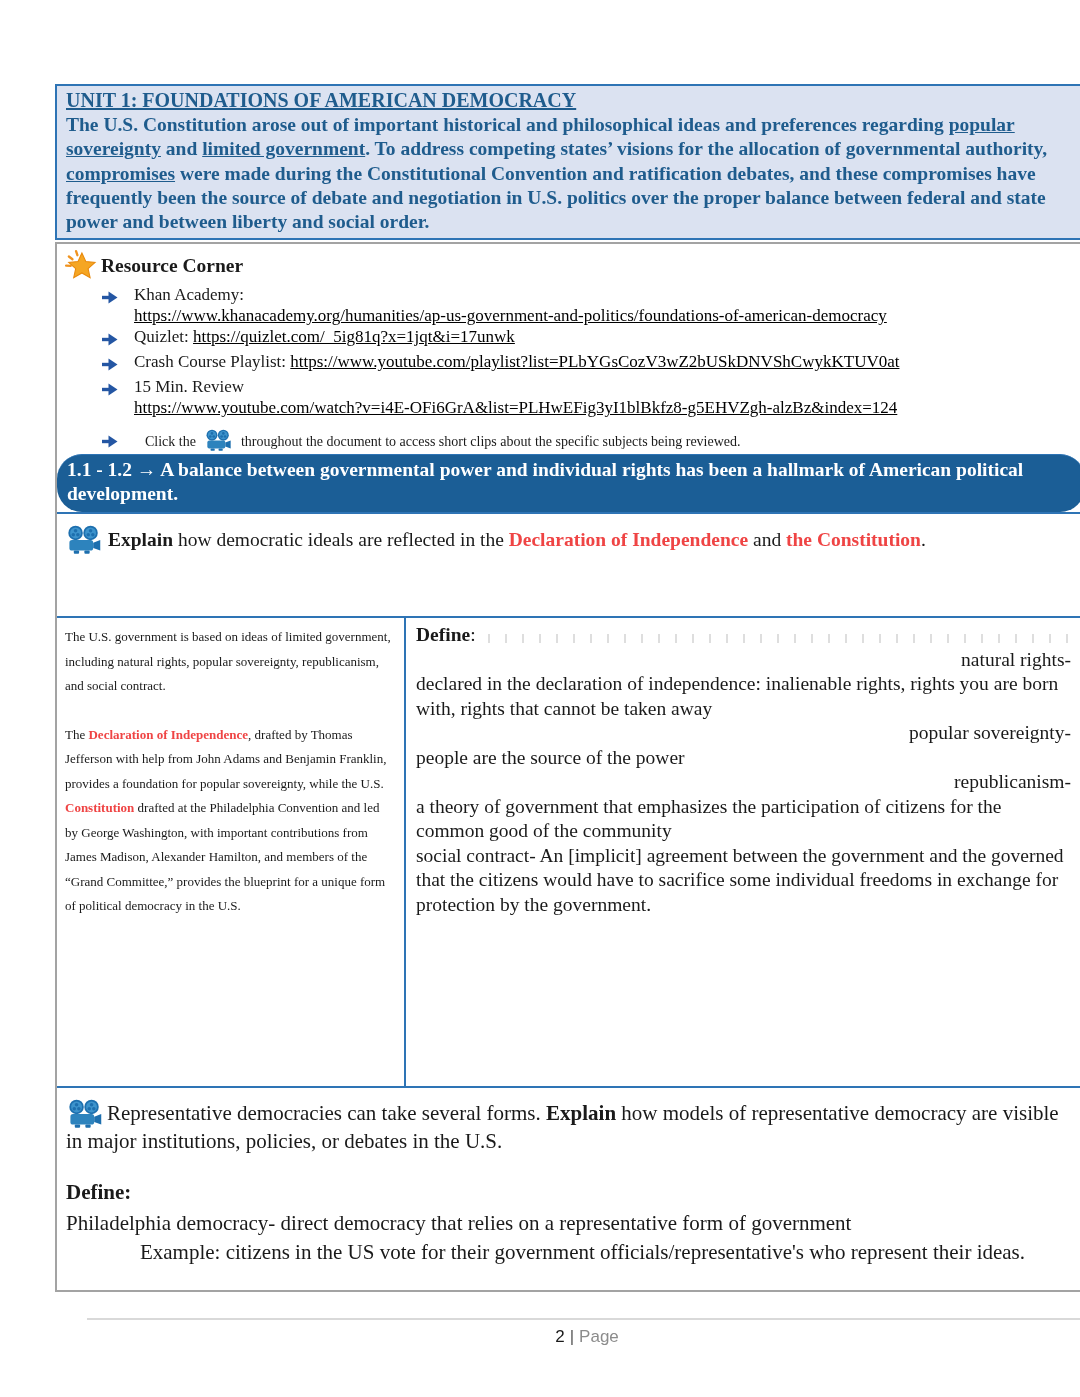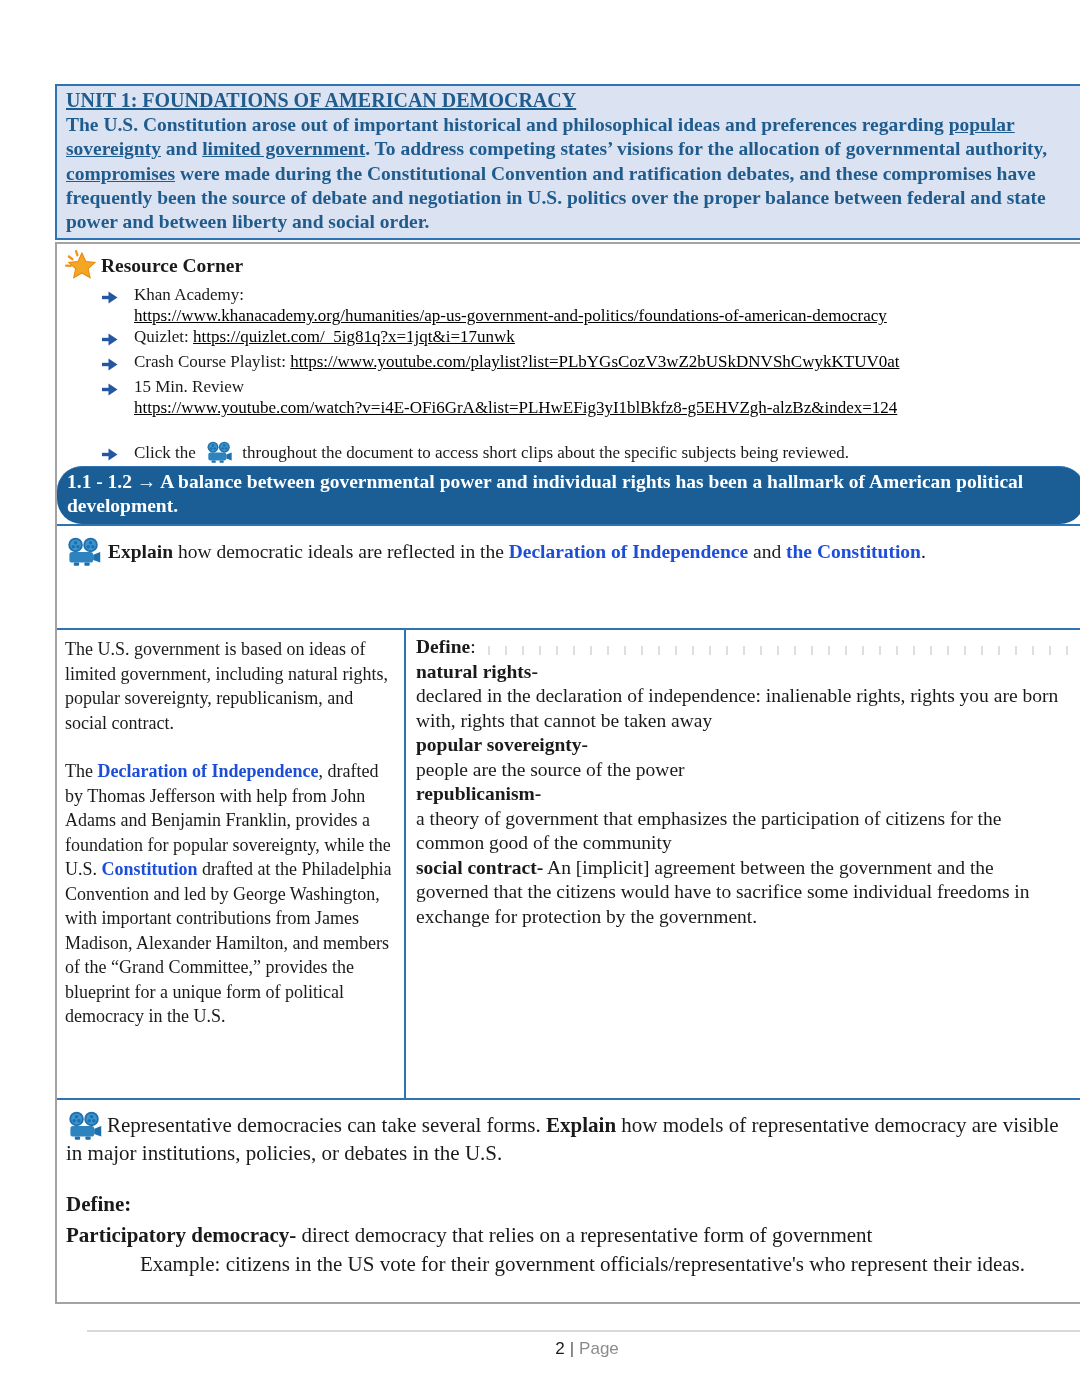--- a/index.html
+++ b/index.html
@@ -16,41 +16,41 @@
 
   
   .res-row{padding:4px 8px 0 6px;min-height:196px;box-sizing:border-box;}
   .res-header{display:flex;align-items:center;}
   .res-title{font-weight:700;font-size:19.5px;margin-left:2px;}
   .res-list{margin-left:38px;font-size:17px;line-height:21px;}
   .res-item{display:flex;}
   .res-arrow{width:33px;flex:0 0 33px;padding-top:4px;}
   .res-body{flex:1;min-width:0;}
   a.link{color:#000000;text-decoration:underline;cursor:pointer;word-break:break-all;}
-  .click-note{display:flex;margin-top:23px;font-size:17px;line-height:21px;}
+  .click-note{display:flex;margin-top:11px;font-size:14px;line-height:21px;gap:11px;}
   .click-note .res-body{display:block;}
   .proj{vertical-align:-6px;margin:0 5px;}
 
   
   .banner-row{background:#1b5e96;color:#ffffff;font-weight:700;font-size:19.5px;line-height:24px;padding:3px 10px 6px;border-top:1px solid #2e74b5;border-radius:25px;}
 
   
   .prompt1-row{border-top:2px solid #2e74b5;min-height:104px;padding:11px 10px 0 8px;font-size:19.5px;line-height:24.5px;box-sizing:border-box;}
   .bold{font-weight:700;}
-  .redbold{font-weight:700;color:#1d4ed8;}
+  .redbold{font-weight:700;color:#ef4444;}
 
   
   .grid-row{border-top:2px solid #2e74b5;display:flex;min-height:468px;}
-  .cell-left{width:349px;flex:0 0 349px;border-right:2px solid #2e74b5;padding:7px 9px 0 8px;box-sizing:border-box;font-size:18px;line-height:24.5px;}
+  .cell-left{width:349px;flex:0 0 349px;border-right:2px solid #2e74b5;padding:7px 9px 0 8px;box-sizing:border-box;font-size:13px;line-height:24.5px;}
   .cell-left p{margin:0;}
   .cell-left p+p{margin-top:24px;}
   .cell-right{flex:1;padding:5px 14px 0 10px;font-size:19.5px;line-height:24.5px;box-sizing:border-box;}
   .define-line{display:flex;}
   .tick-row{flex:1;height:9px;align-self:center;margin:6px 2px 0 12px;background:repeating-linear-gradient(90deg,#dedede 0 2px,transparent 2px 17px);}
-  .term{font-weight:700;}
+  .term{font-weight:400;text-align:right;}
 
   
   .bottom-row{border-top:2px solid #2e74b5;min-height:204px;padding:11px 14px 0 9px;font-size:21px;line-height:24.5px;box-sizing:border-box;}
   .bottom-define{font-weight:700;margin-top:26px;}
   .term-line{margin-top:7px;}
   .example-line{margin-top:4px;padding-left:28px;text-align:center;}
 
   
   .footer{margin:26px 0 0 32px;}
   .footer-rule{border:0;border-top:2px solid #d9d9d9;height:0;margin:0;}
@@ -223,21 +223,21 @@
               <circle cx="31.6" cy="11" r="2"></circle>
             </g>
             <rect x="5" y="17" width="27" height="12" rx="3" fill="#2d83bd"></rect>
             <path d="M32 20 L40 17 L40 29 L32 26 Z" fill="#1d6fae"></path>
             <rect x="10" y="29" width="6" height="3.5" rx="1" fill="#1d6fae"></rect>
             <rect x="22" y="29" width="6" height="3.5" rx="1" fill="#1d6fae"></rect>
           </svg><span>Representative democracies can take several forms. </span><span class="bold">Explain</span><span> how models of representative democracy are visible in major institutions, policies, or debates in the U.S.</span>
       </div>
       <div class="bottom-define">Define:</div>
       <div class="term-line">
-        <span class="term">Participatory democracy-</span><span> direct democracy that relies on a representative form of government</span>
+        <span class="term">Philadelphia democracy-</span><span> direct democracy that relies on a representative form of government</span>
       </div>
       <div class="example-line">Example: citizens in the US vote for their government officials/representative's who represent their ideas.</div>
     </div>
 
   </div>
 
   <div class="footer">
     <hr class="footer-rule">
     <div class="page-num">
       <span>2</span><span class="page-bar">|</span><span class="page-word">Page</span>

